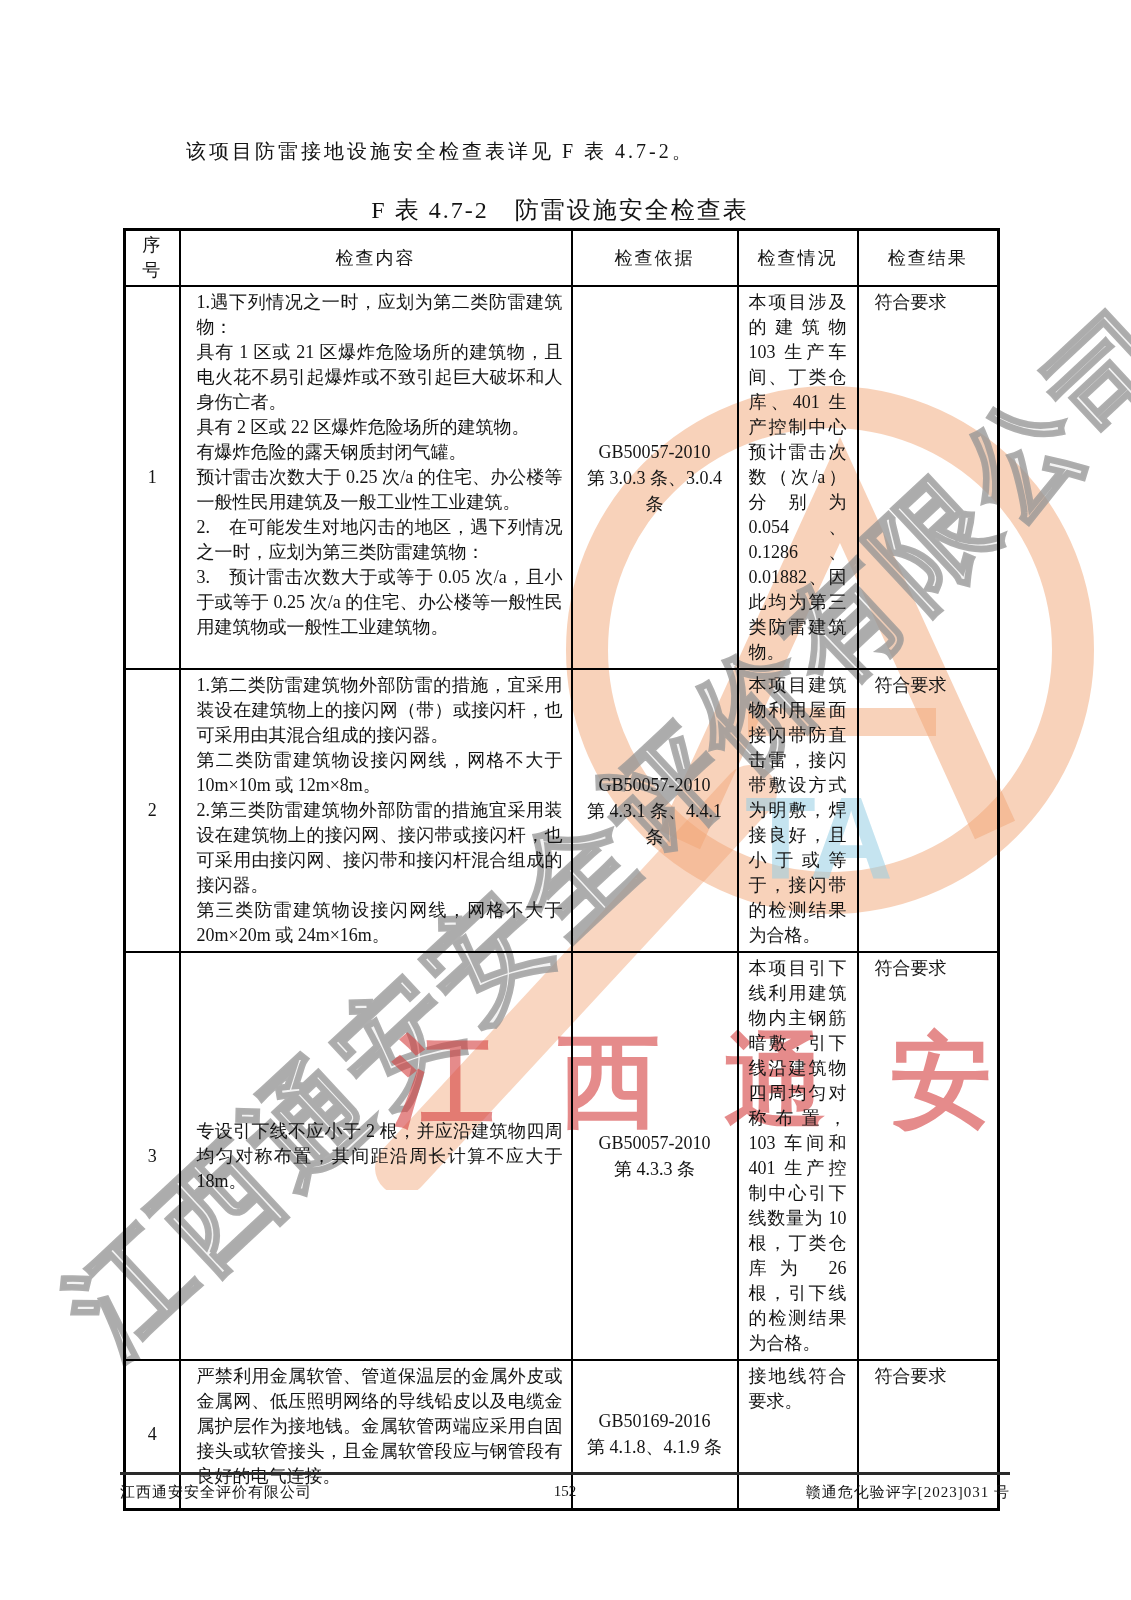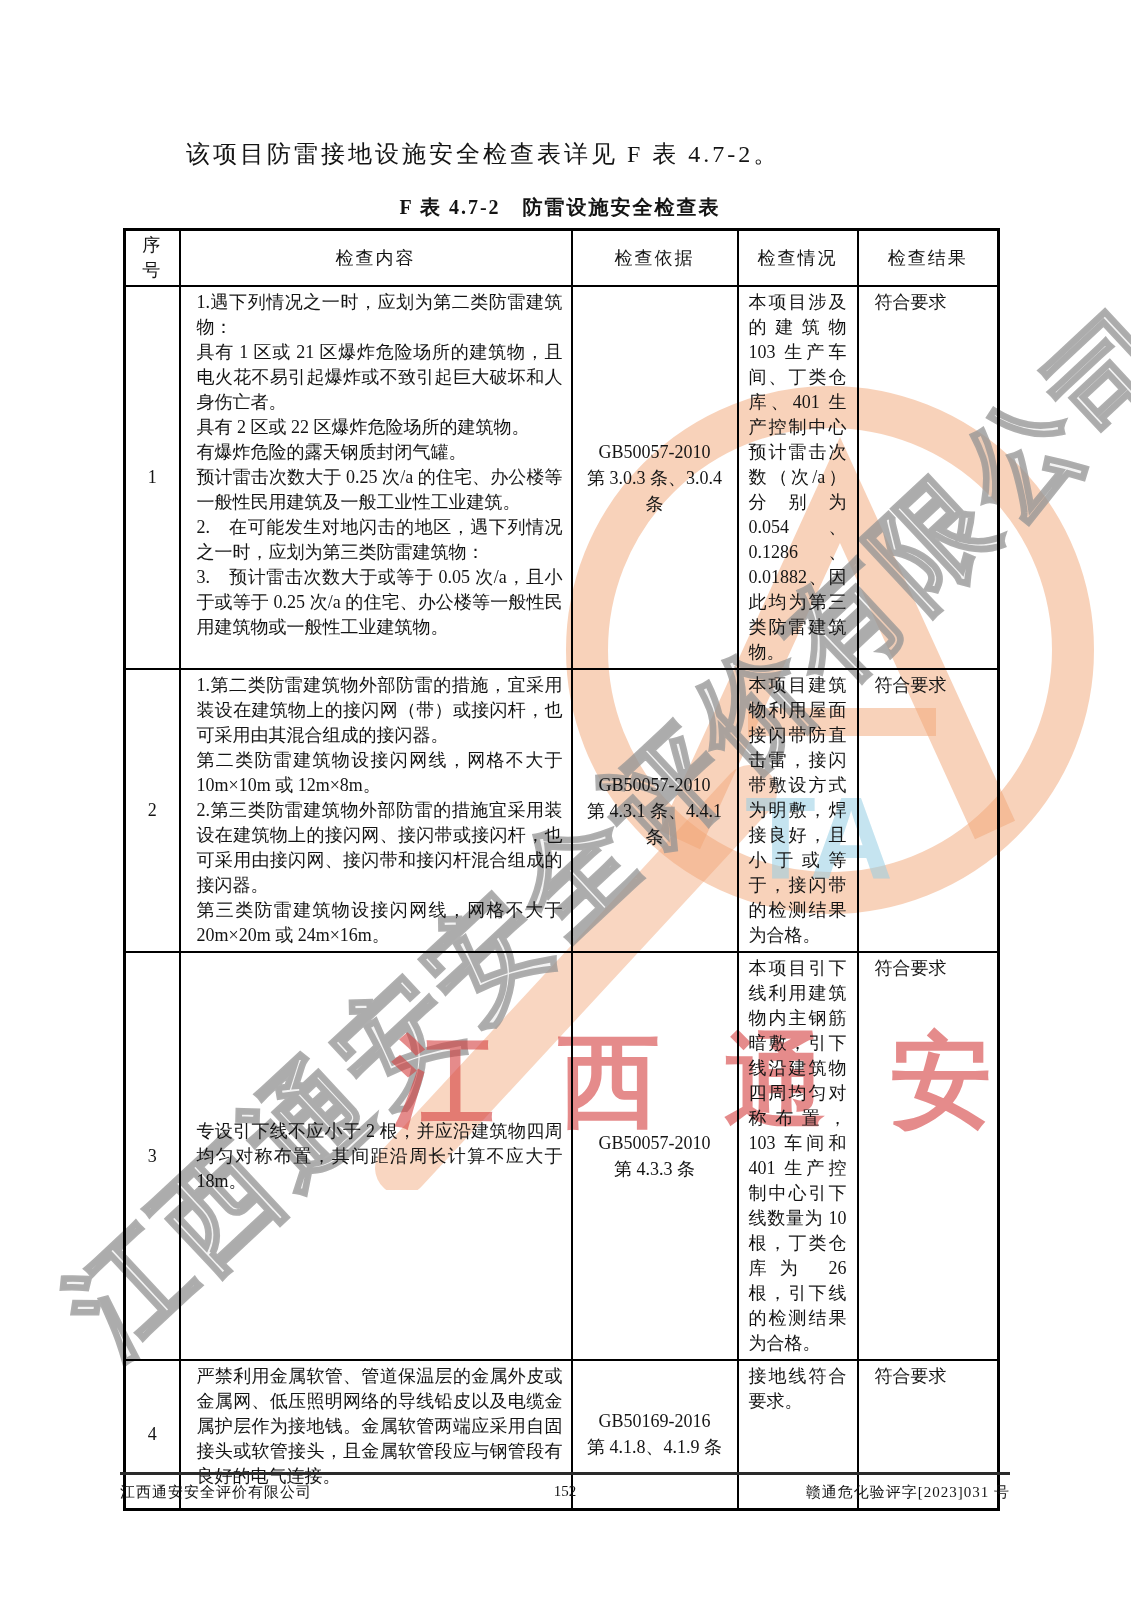--- a/index.html
+++ b/index.html
@@ -32,25 +32,25 @@
     font-family:"Liberation Sans","DejaVu Sans",sans-serif;
   }
   
   .doc-header{
     position:absolute;left:120px;top:76px;width:890px;z-index:4;
     font-size:15px;letter-spacing:1px;
     border-bottom:3px solid #2a2a2a;padding-bottom:8px;
   }
   .intro{
     position:absolute;left:186px;top:138px;z-index:4;
-    font-size:24px;letter-spacing:3px;
+    font-size:20px;letter-spacing:3px;
   }
   .tbl-title{
     position:absolute;left:123px;top:194px;width:874px;z-index:4;
-    text-align:center;font-size:20px;font-weight:bold;letter-spacing:2px;
+    text-align:center;font-size:24px;font-weight:normal;letter-spacing:2px;
   }
   
   table.chk{
     position:absolute;left:123px;top:228px;z-index:3;
     width:874px;border-collapse:collapse;table-layout:fixed;
     font-size:18px;line-height:25px;background:transparent;
   }
   table.chk th,table.chk td{border:2px solid #000;}
   table.chk{border:3px solid #000;}
   th{

